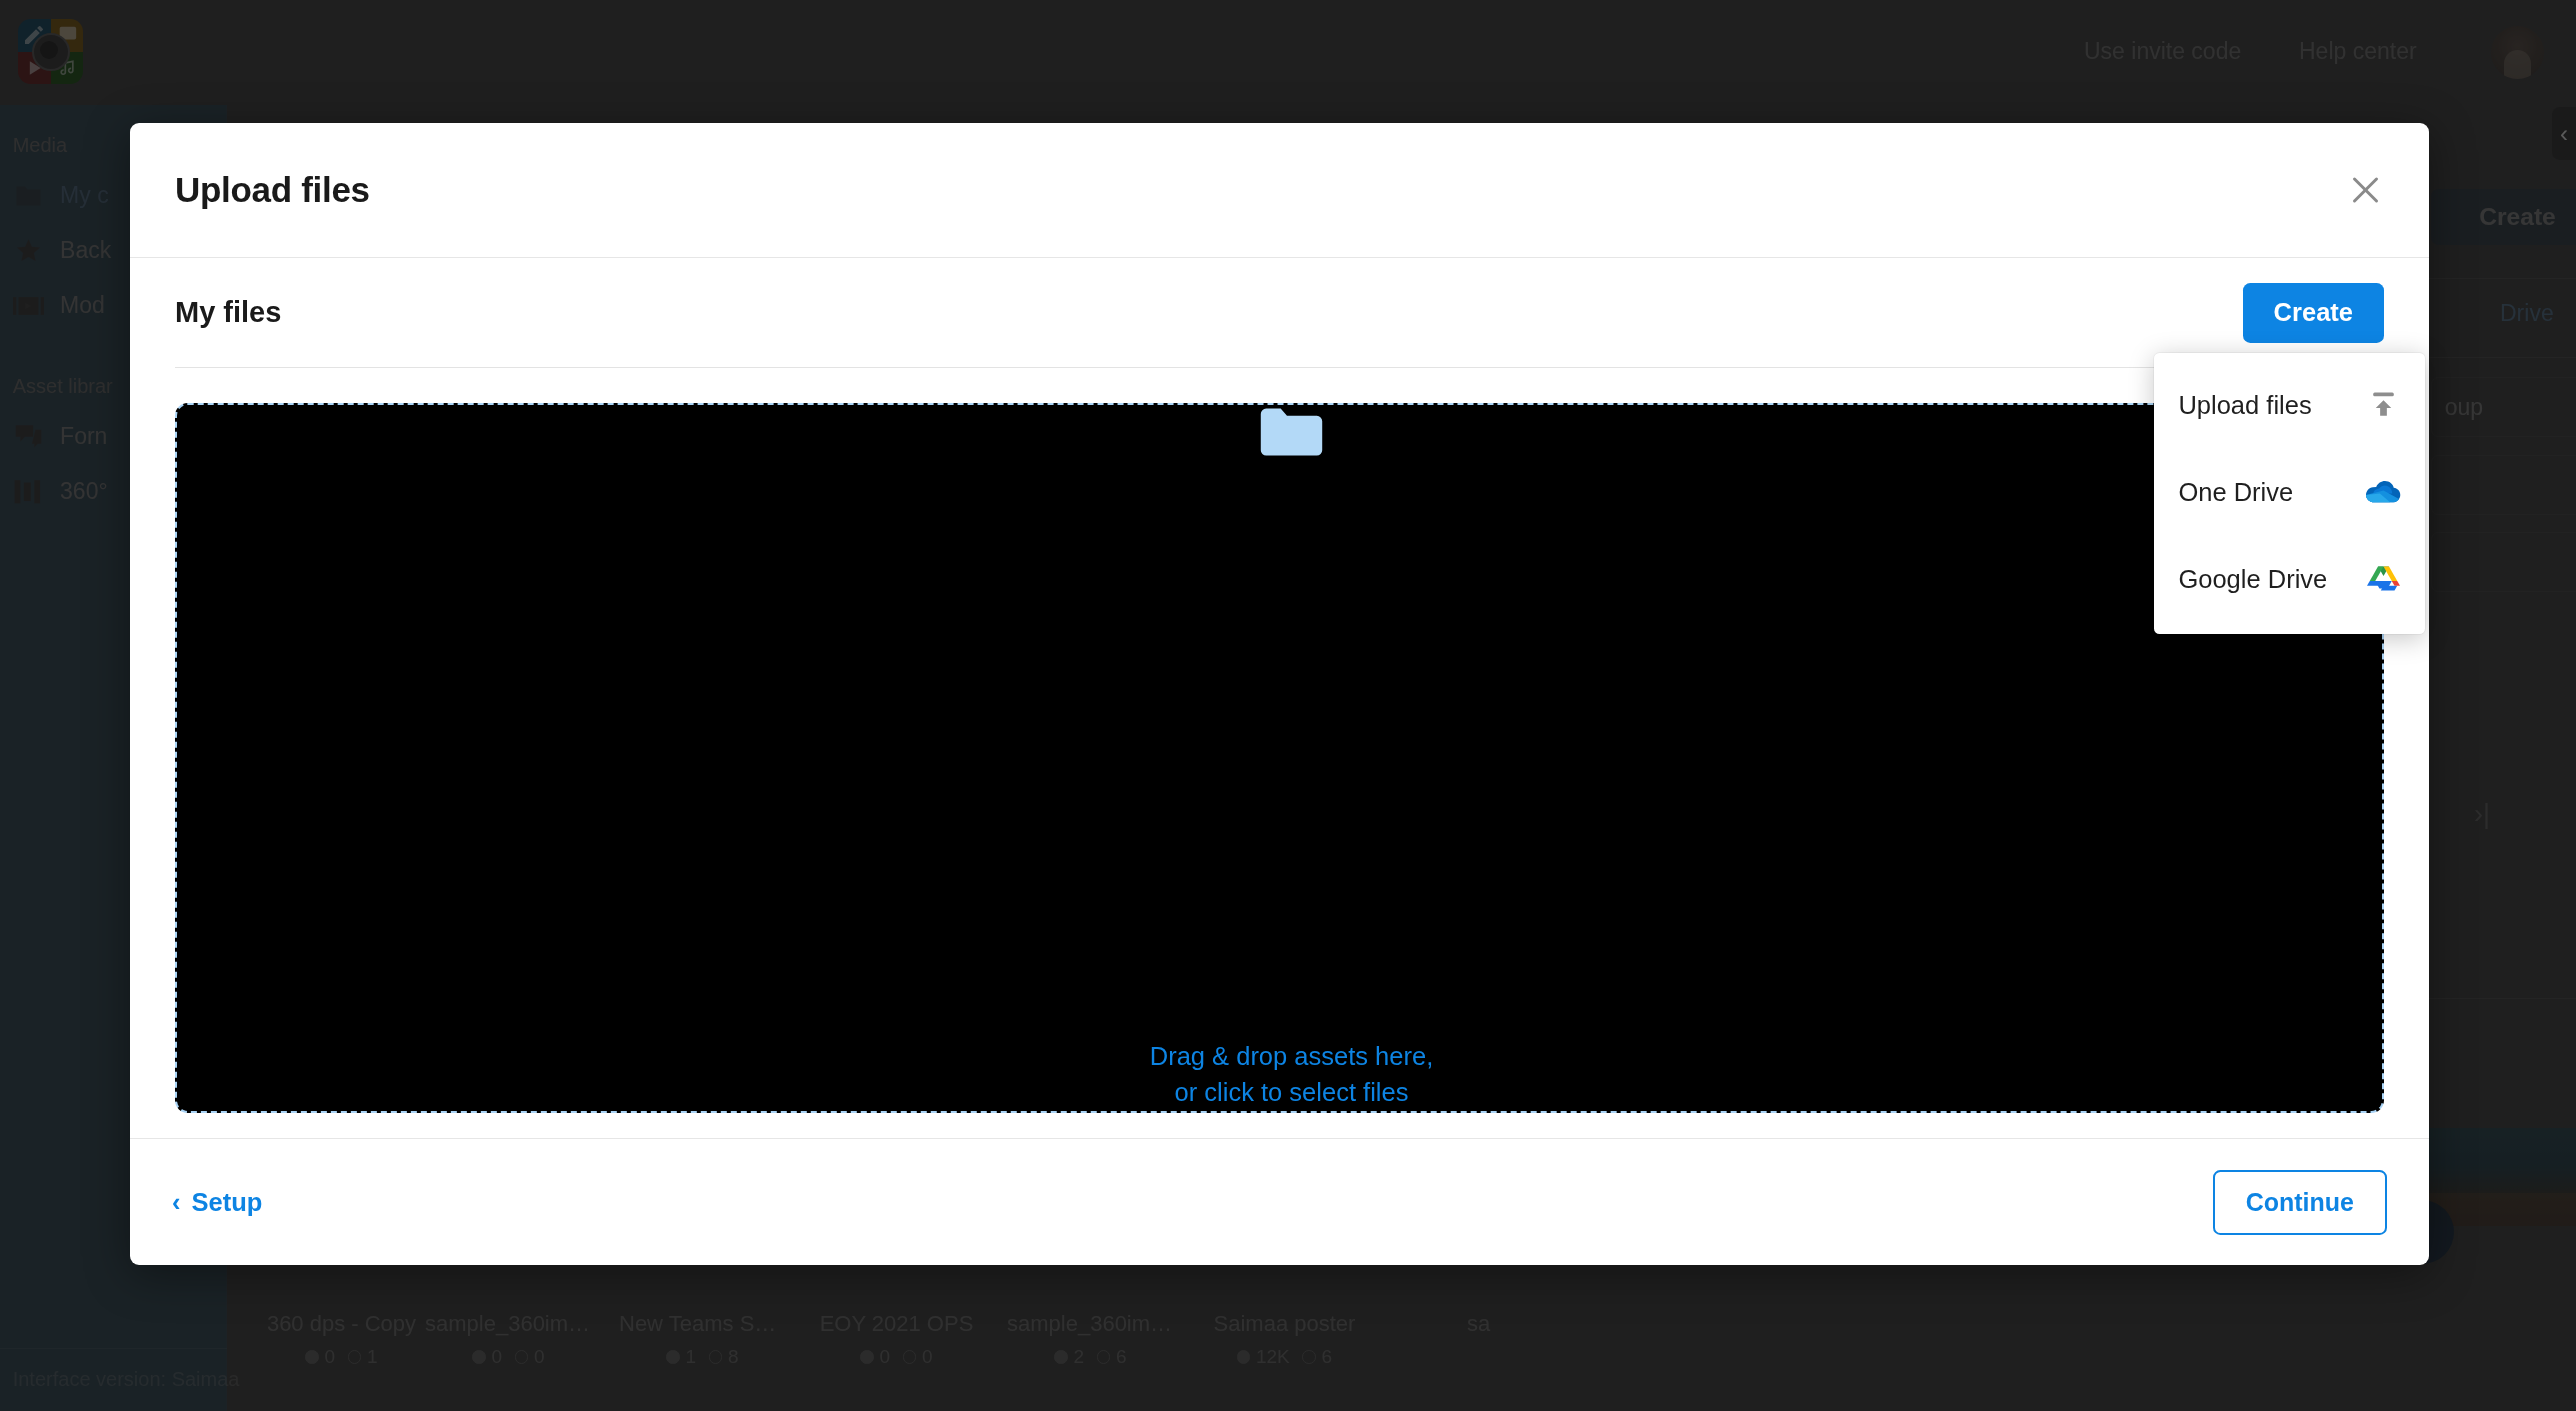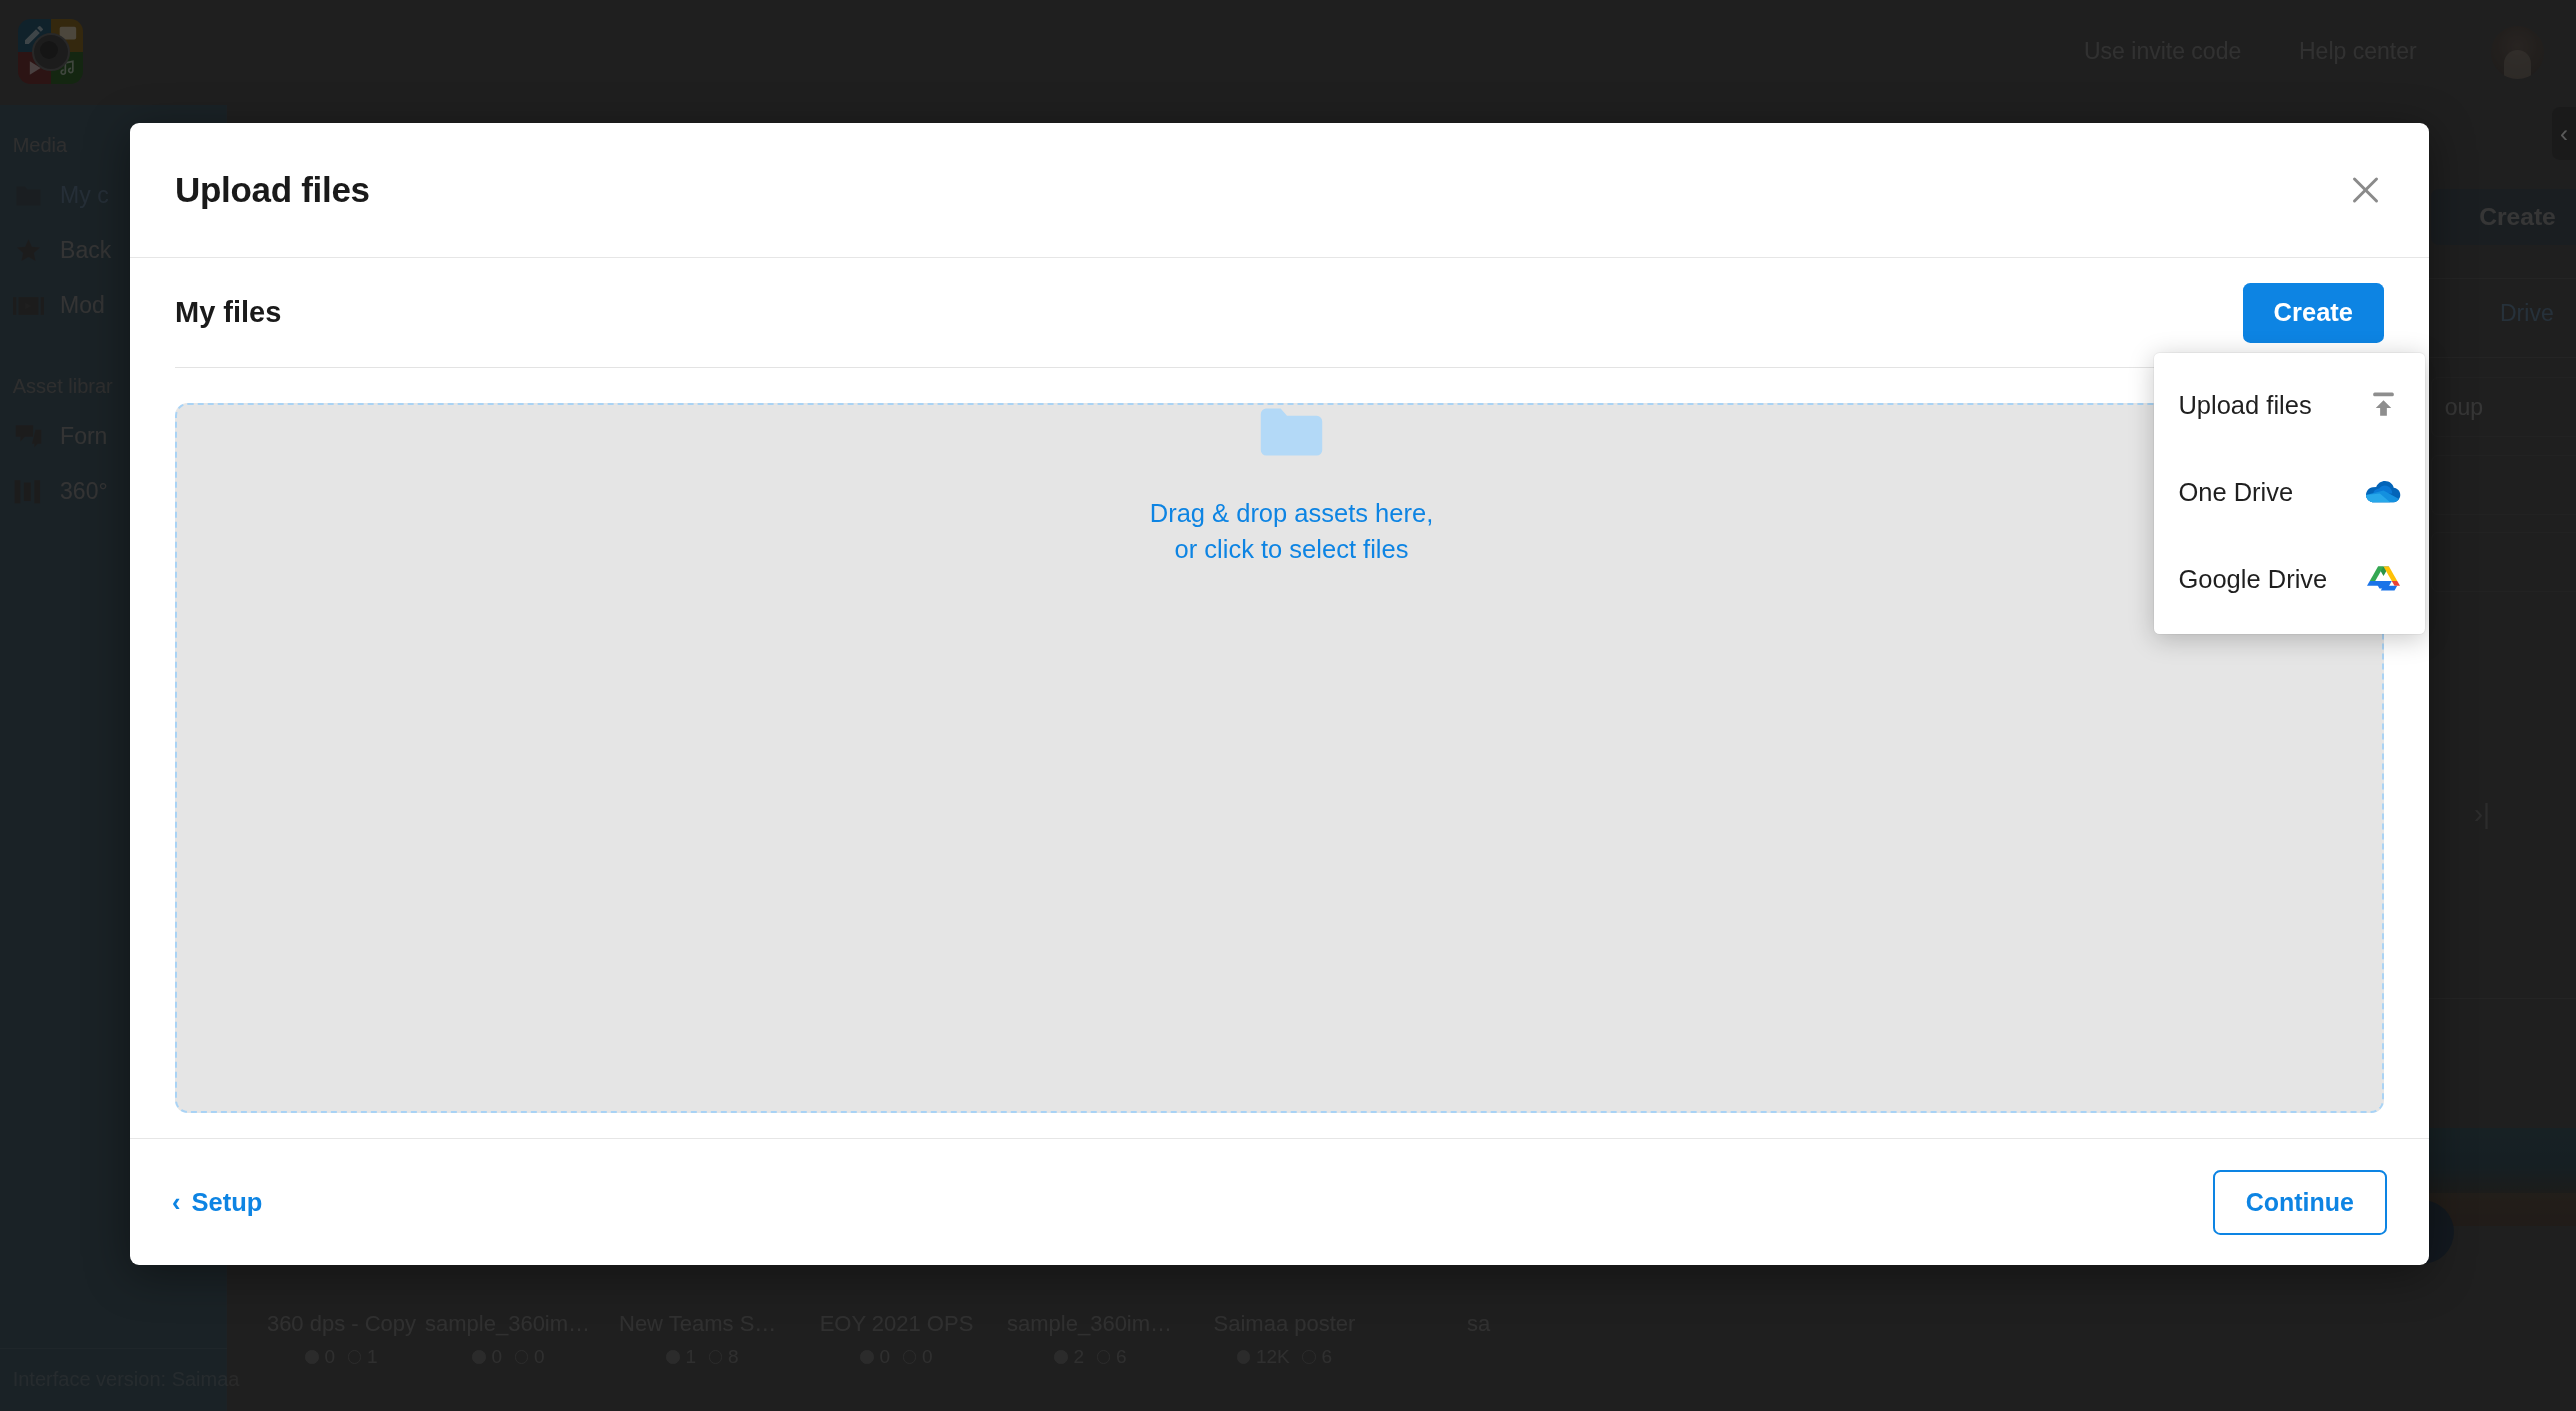--- a/index.html
+++ b/index.html
@@ -241,23 +241,23 @@
     font-size: 25.5px; color: #1f1f1f; cursor: pointer;
   }
   .menu-ico { width: 40px; height: 40px; display:flex; align-items:center; justify-content:center; flex:none; }
 
   
   #dropzone {
     margin: 35px 0 0 0;
     flex: 1;
     border: 2.7px dashed #a9d3f5;
     border-radius: 12.7px;
-    background: #e5e5e5;
+    background: #000000;
     display: flex; flex-direction: column;
-    align-items: center; justify-content: flex-start;
+    align-items: center; justify-content: space-between;
     cursor: pointer;
     margin-bottom: 25.5px;
     padding-left: 24px;
   }
   #dz-folder { margin-bottom: 31px; }
   #dz-text {
     text-align: center; color: #0d84e3;
     font-size: 25.5px; line-height: 1.42;
   }
 

